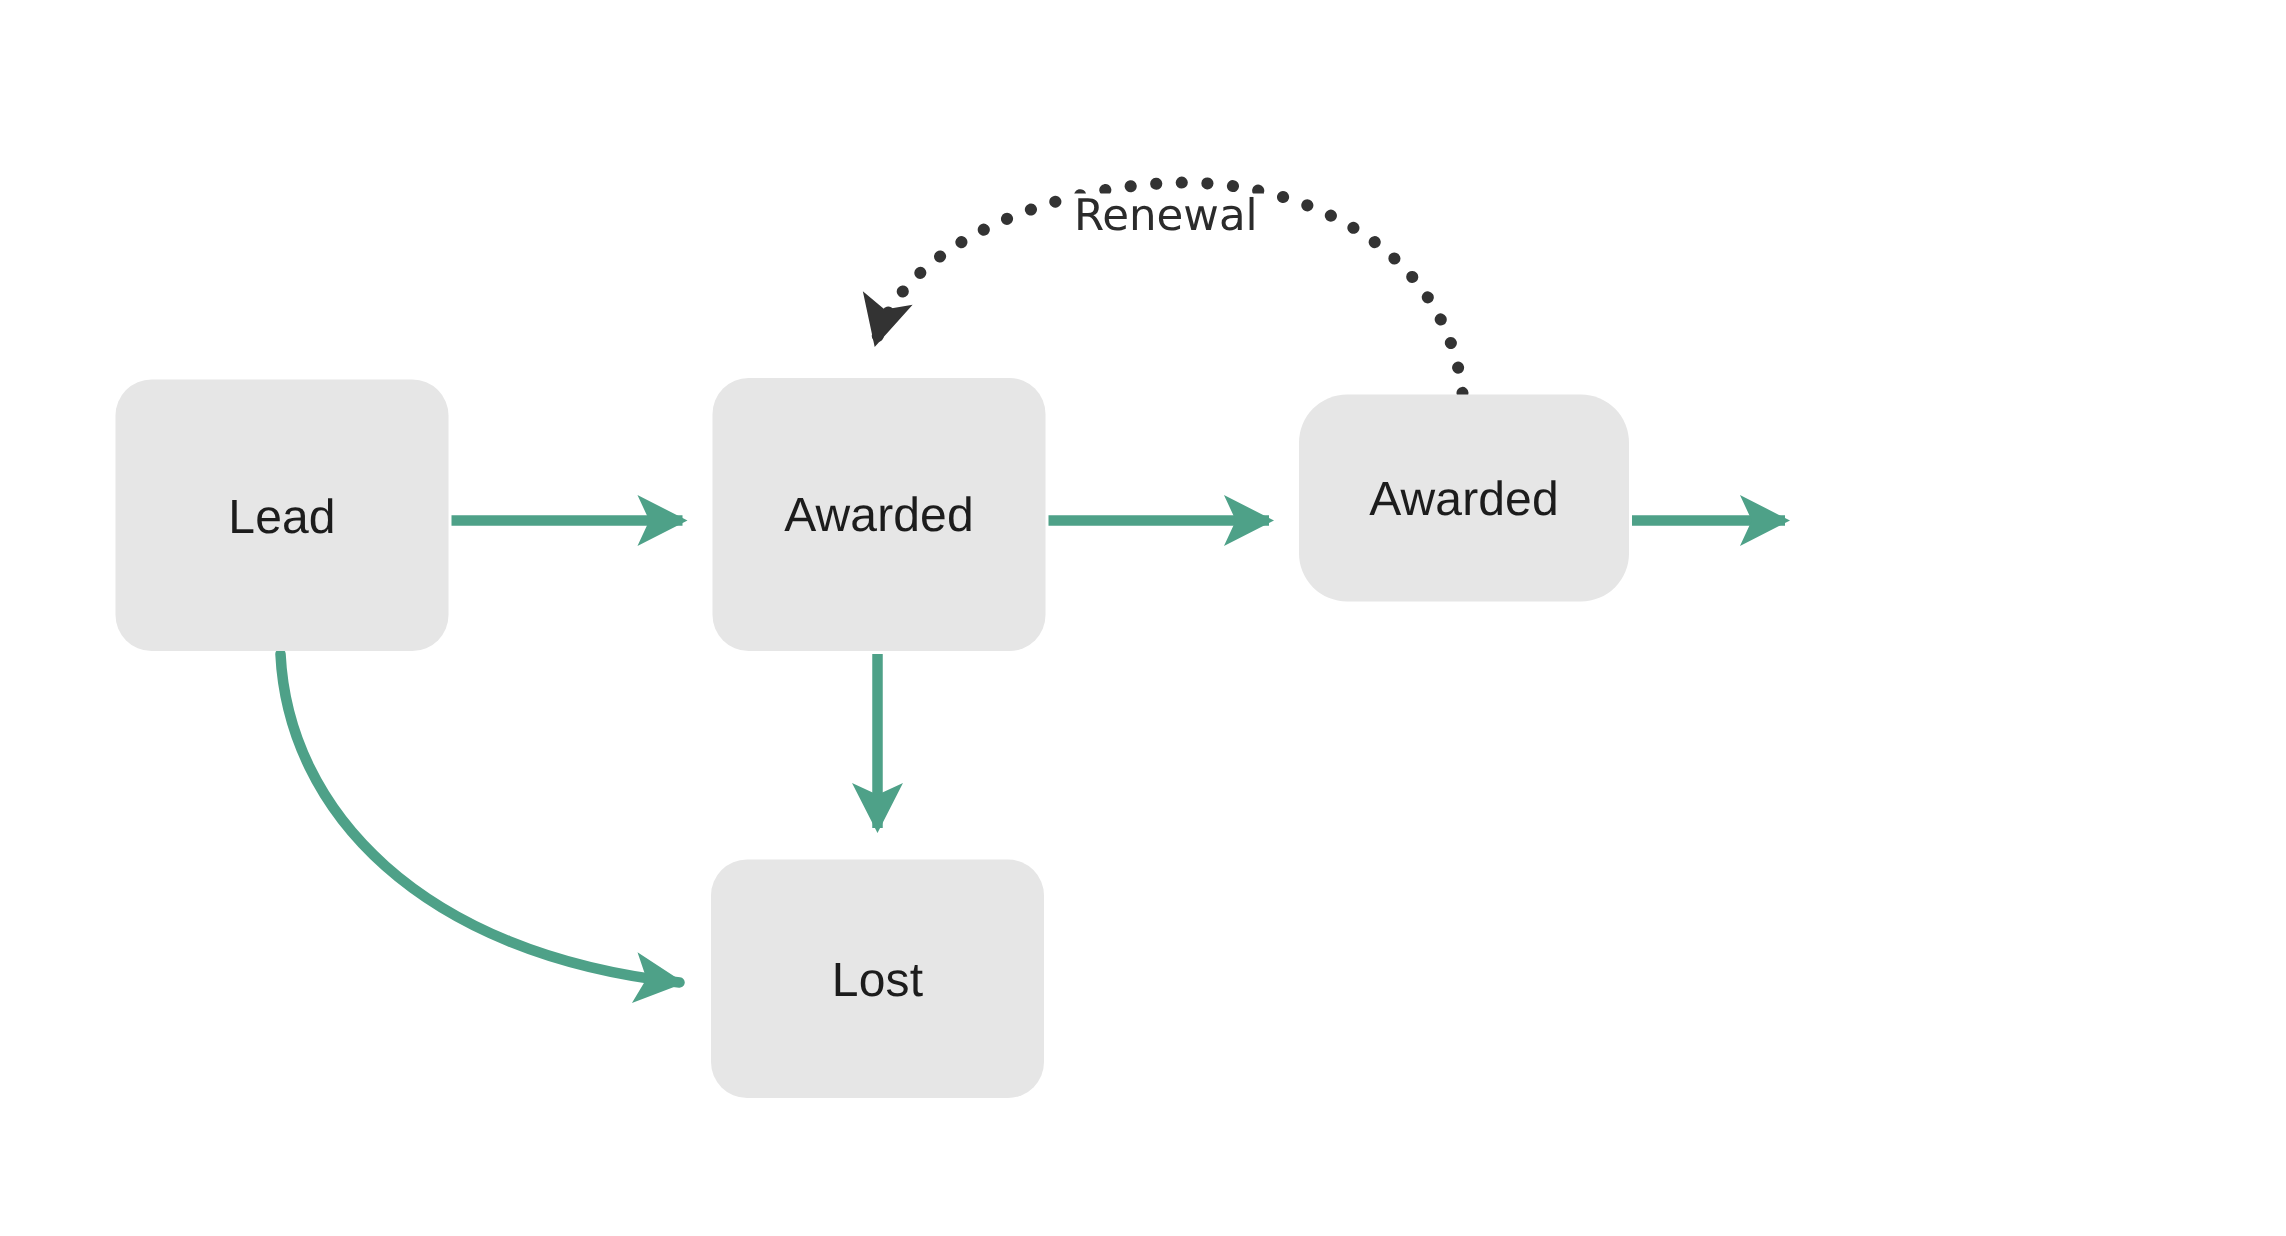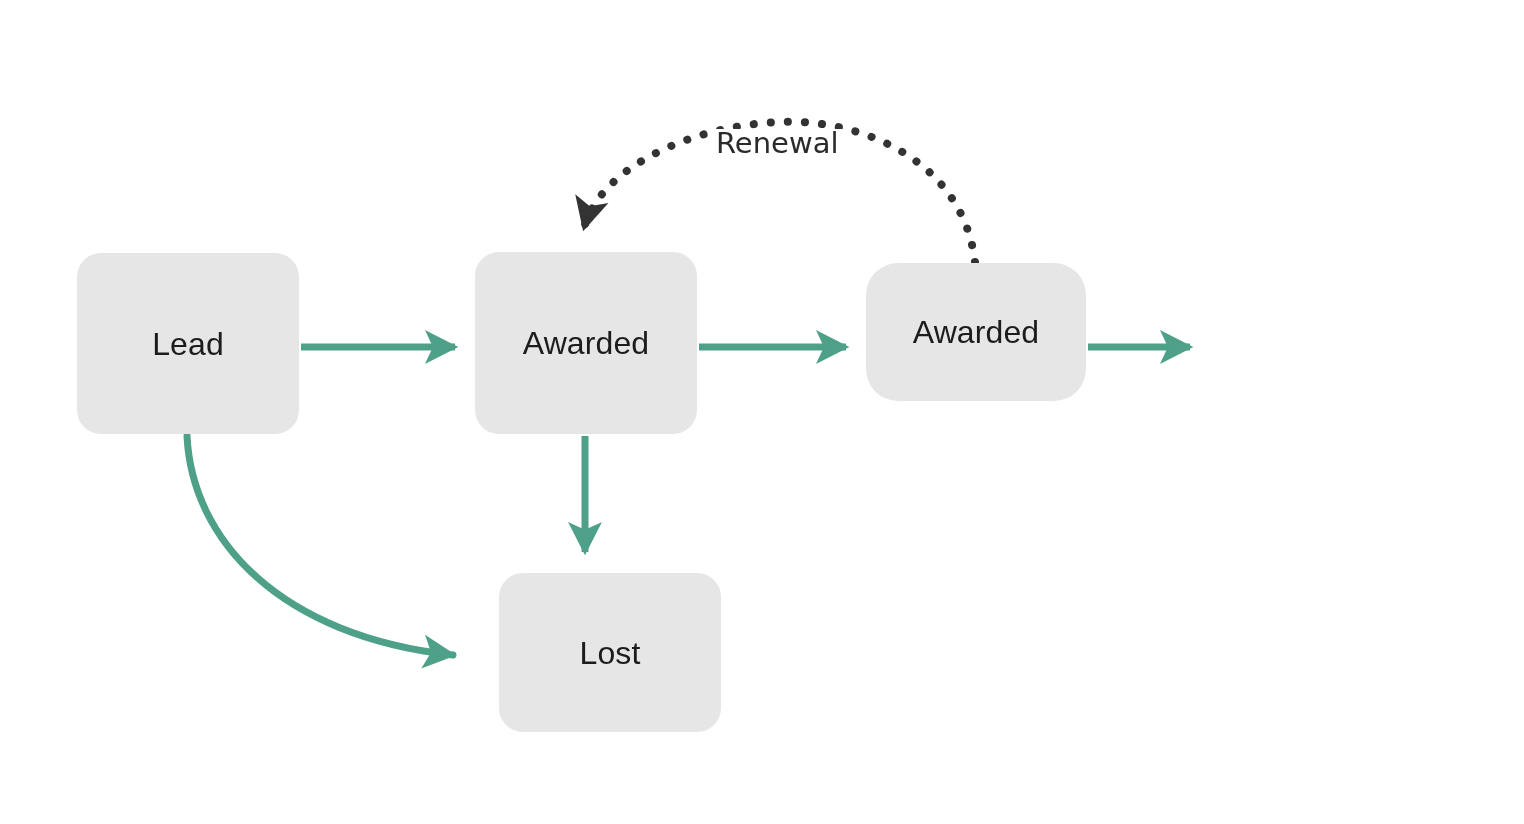--- a/index.html
+++ b/index.html
@@ -87,19 +87,19 @@
 
   <div class="node" style="left:475px; top:252px; width:222px; height:182px;">
     <span class="node-label">Awarded</span>
   </div>
 
   <div class="node" style="left:866px; top:263px; width:220px; height:138px;border-radius:32px;">
     <span class="node-label">Awarded</span>
   </div>
 
 
-  <div class="node" style="left:499px; top:573px; width:222px; height:159px;">
+  <div class="node" style="left:474px; top:573px; width:222px; height:159px;">
     <span class="node-label">Lost</span>
   </div>
 
   <div class="edge-label" style="left:712px; top:129px;">Renewal</div>
 
 </div>
 
 </body></html>

